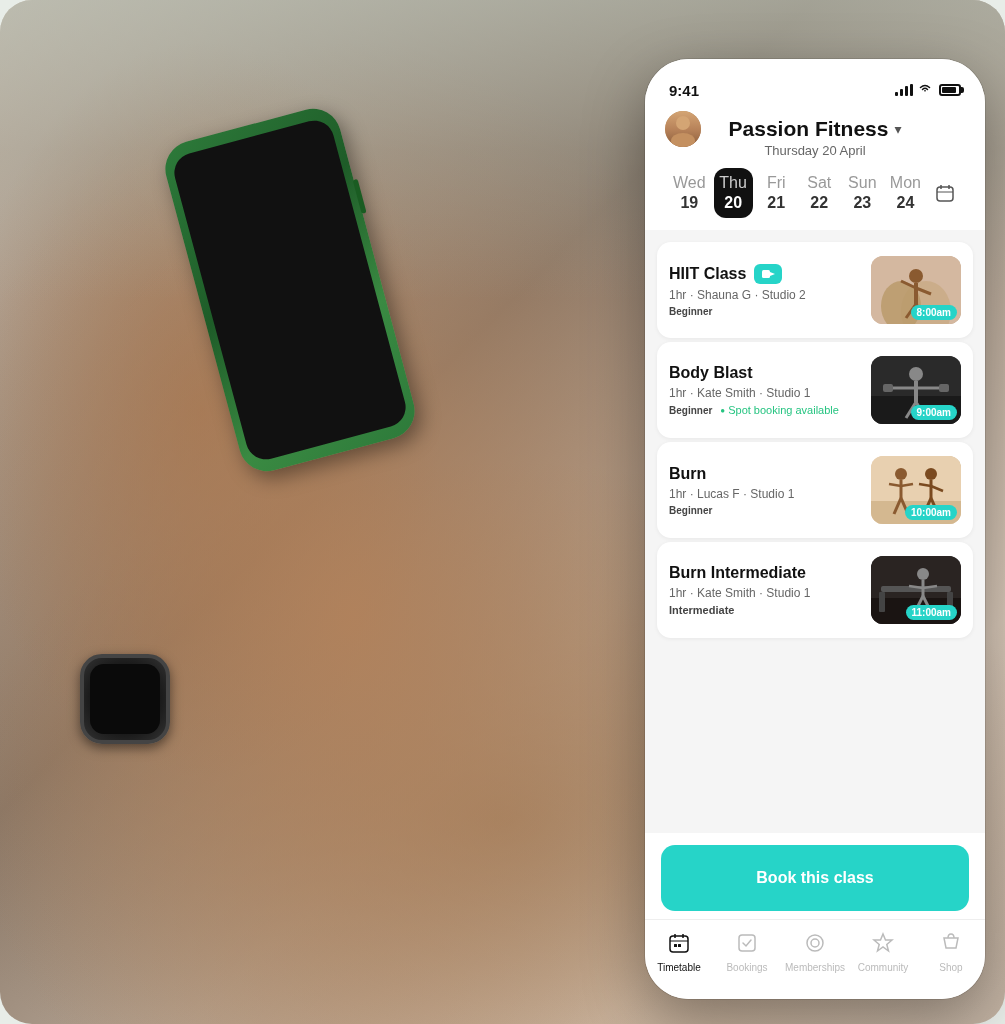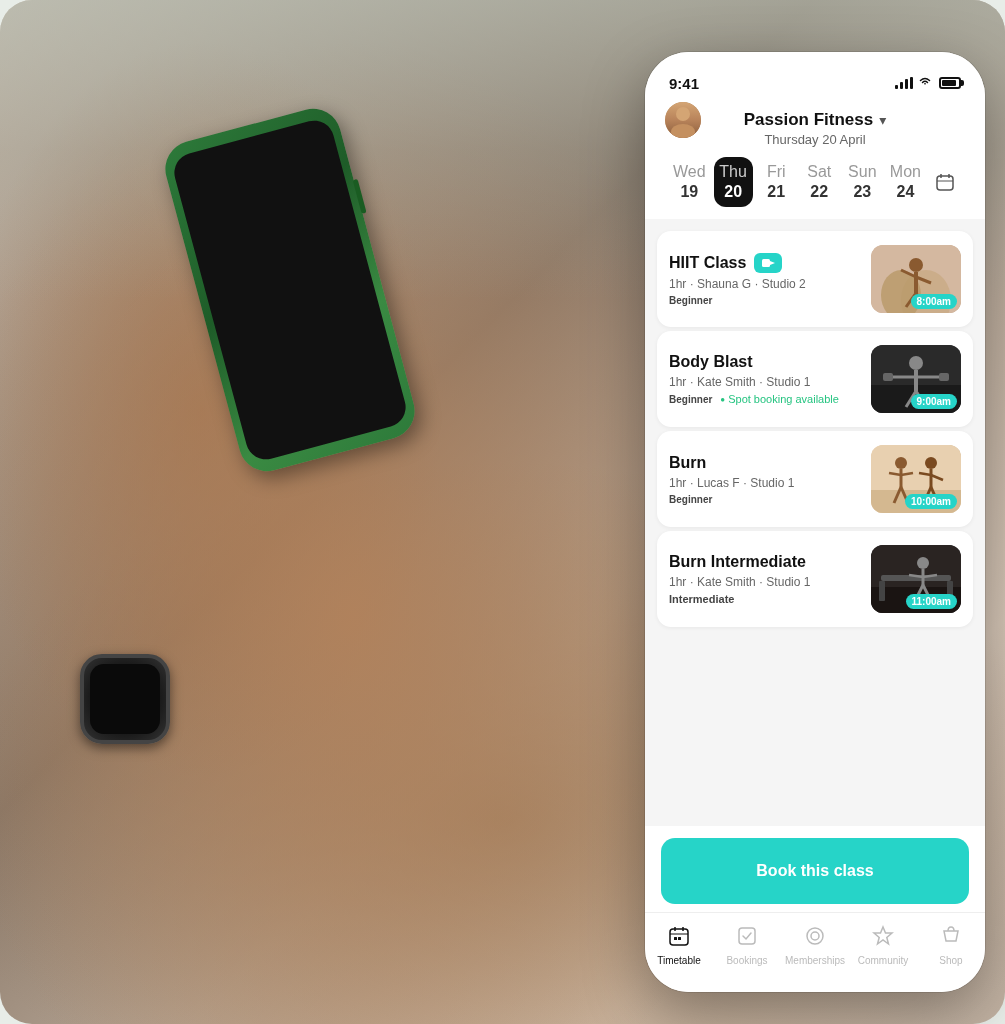--- a/index.html
+++ b/index.html
@@ -84,21 +84,21 @@
     .watch-face {
       position: absolute;
       inset: 6px;
       background: #0a0a0a;
       border-radius: 14px;
     }
 
     
     .phone-mockup {
       position: absolute;
-      top: 52px;
+      top: 59px;
       right: 20px;
       width: 340px;
       height: 940px;
       background: #f8f8f8;
       border-radius: 44px;
       box-shadow: 0 20px 60px rgba(0,0,0,0.35), 0 0 0 1px rgba(0,0,0,0.1);
       overflow: hidden;
       display: flex;
       flex-direction: column;
     }
@@ -212,21 +212,21 @@
       justify-content: center;
     }
 
     .gym-name-row {
       display: flex;
       align-items: center;
       gap: 6px;
     }
 
     .gym-name {
-      font-size: 17px;
+      font-size: 21px;
       font-weight: 700;
       color: #111;
     }
 
     .chevron-down {
       color: #555;
       font-size: 14px;
     }
 
     .header-date {

